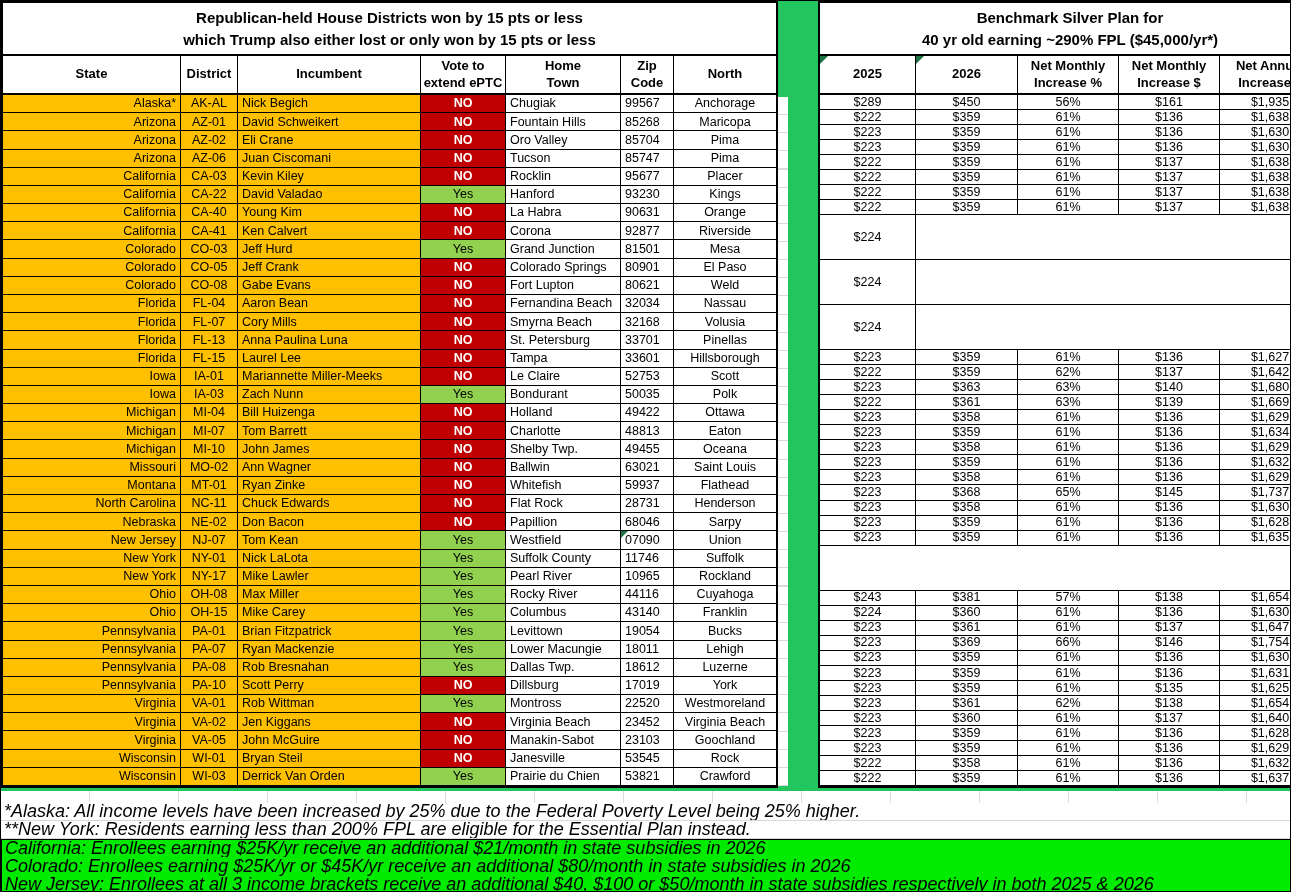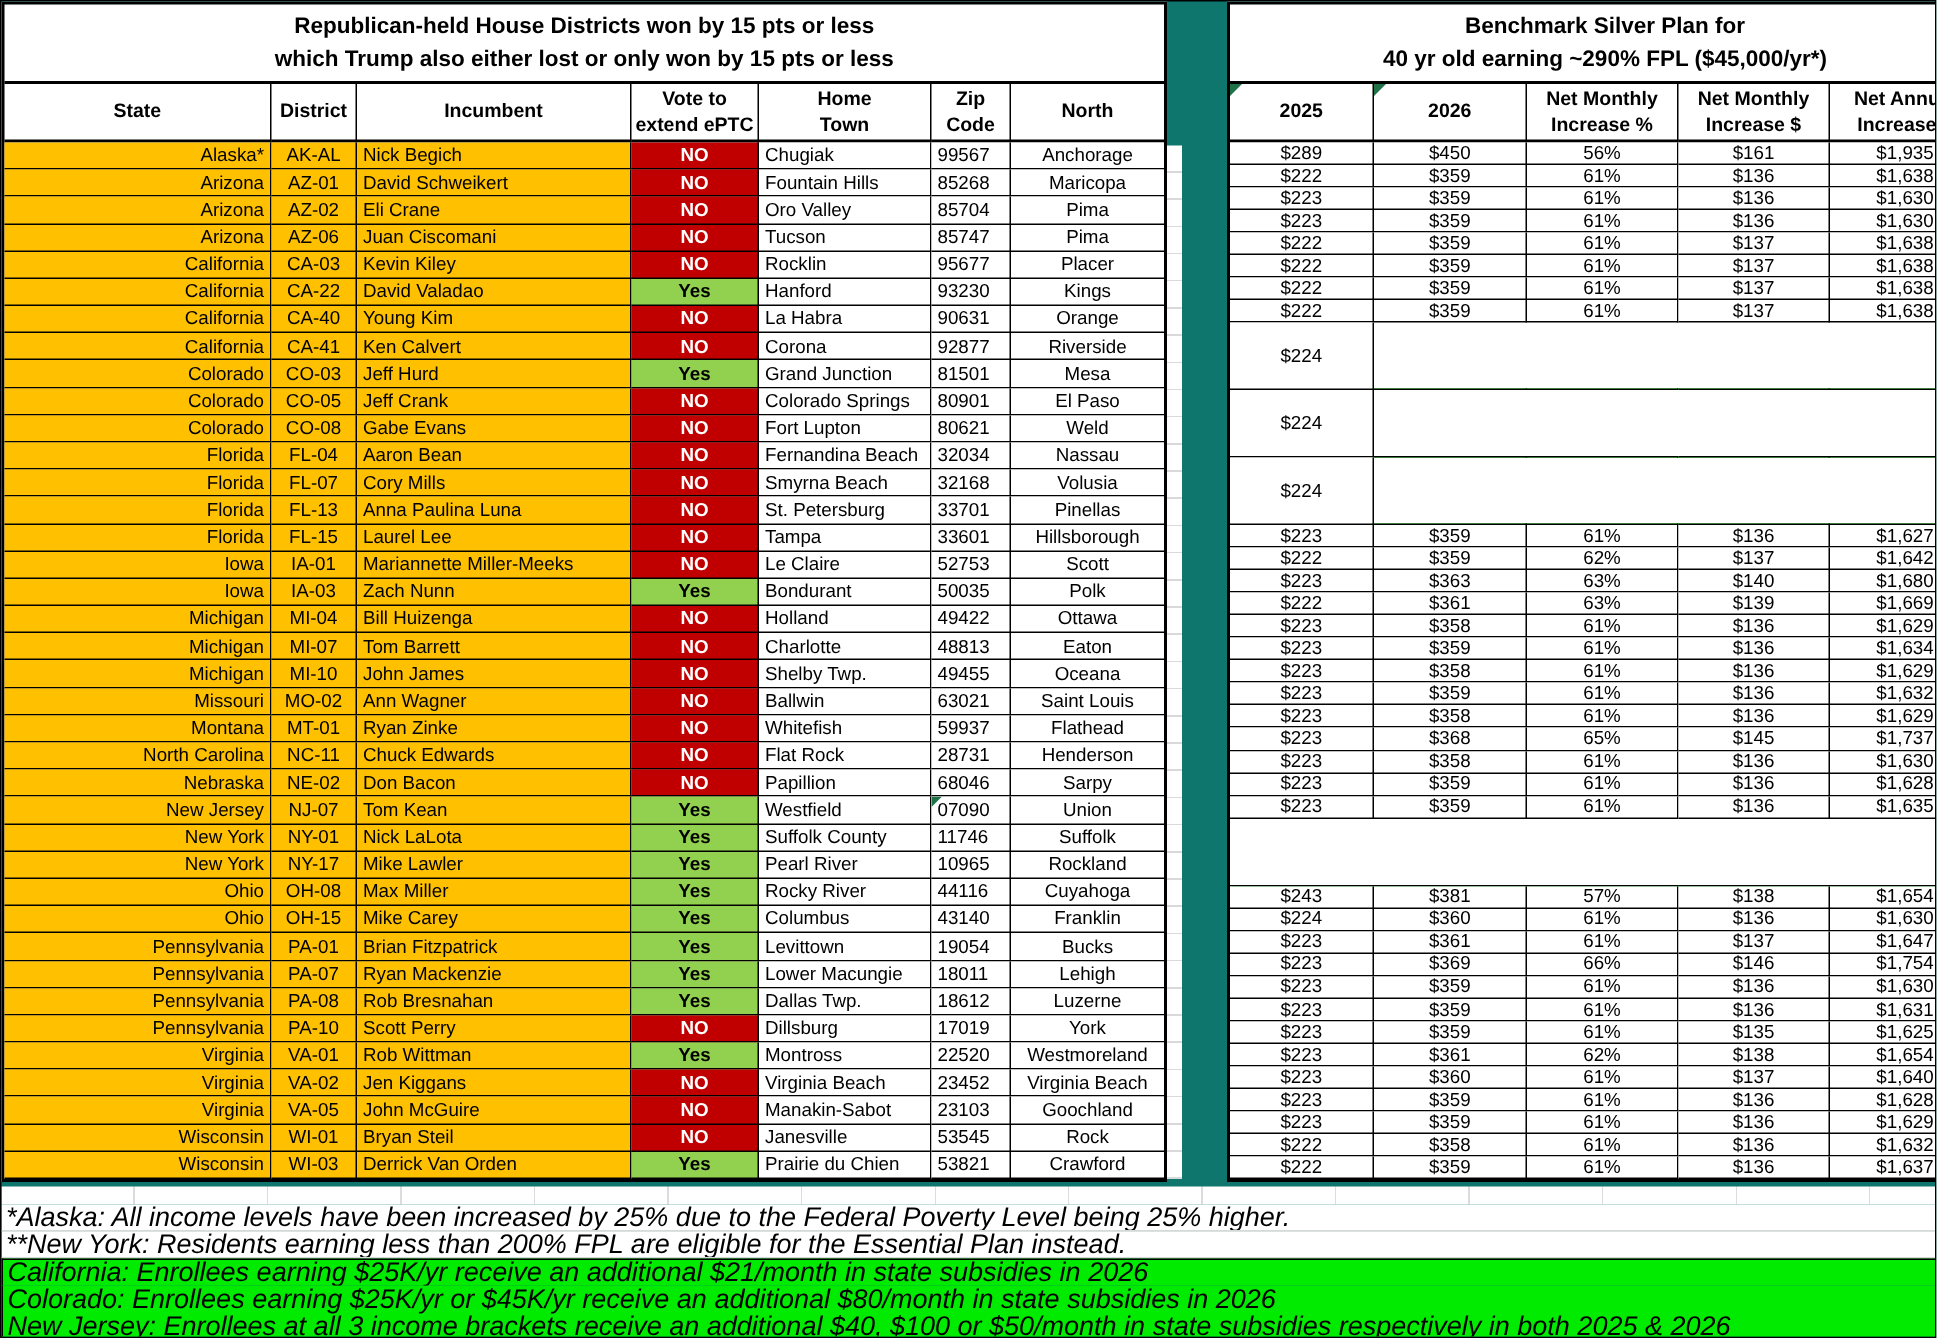--- a/index.html
+++ b/index.html
@@ -1,34 +1,34 @@
 <!DOCTYPE html>
 <html><head>
 <meta charset="utf-8">
 <style>
   html,body{margin:0;padding:0;background:#fff;}
   body{font-family:"Liberation Sans",sans-serif;}
-  #canvas{position:relative;width:1291px;height:892px;background:#0f766e;border:1px solid #000;box-sizing:border-box;overflow:hidden;}
+  #canvas{position:relative;width:1291px;height:892px;background:#22c55e;border:1px solid #000;box-sizing:border-box;overflow:hidden;}
 
   .tbl{position:absolute;top:0;display:grid;border:2px solid #000;box-sizing:border-box;background:#fff;}
   #left-grid{left:0;width:777px;height:787px;grid-template-columns:178px 57px 183px 85px 115px 53px 1fr;grid-template-rows:53px 39px repeat(38,1fr);}
   #right-grid{left:817px;width:504px;height:787px;grid-template-columns:96px 102px 101px 101px 1fr;grid-template-rows:53px 39px repeat(38,1fr);}
 
   .title{grid-column:1/-1;display:flex;align-items:center;justify-content:center;text-align:center;font-weight:bold;font-size:15px;line-height:1.45;white-space:pre-line;border-bottom:2px solid #000;}
   .hcell{position:relative;display:flex;align-items:center;justify-content:center;text-align:center;font-weight:bold;font-size:13px;line-height:1.25;white-space:pre-line;border-right:1px solid #000;border-bottom:2px solid #000;box-sizing:border-box;}
   .hcell.lastcol{border-right:none;}
 
   .cell{position:relative;display:flex;align-items:center;font-size:12.5px;line-height:1;border-right:1px solid #000;border-bottom:1px solid #000;box-sizing:border-box;padding:0 4px;white-space:nowrap;overflow:hidden;background:#fff;}
   .cell.lastcol{border-right:none;}
   .cell.al-r{justify-content:flex-end;}
   .cell.al-c{justify-content:center;padding:0 1px;}
   .cell.al-l{justify-content:flex-start;}
   .cell.orange{background:#FFC000;}
   .cell.vote-no{background:#C00000;color:#fff;font-weight:bold;}
-  .cell.vote-yes{background:#92D050;color:#000;font-weight:bold;}
+  .cell.vote-yes{background:#92D050;color:#000;font-weight:normal;}
   .cell.hl{background:#00EB00;margin-top:44px;}
 
   .corner{position:absolute;top:0;left:0;width:0;height:0;border-top:8px solid #1F7246;border-right:8px solid transparent;}
   .flag::after{content:"";position:absolute;top:0;left:0;width:0;height:0;border-top:7px solid #1F7246;border-right:7px solid transparent;}
 
   .gap-strip{position:absolute;left:777px;top:96px;width:10px;height:689px;background:repeating-linear-gradient(to bottom,#fff 0px,#fff 17.1px,#d9d9d9 17.1px,#d9d9d9 18.13px);}
   .under-strip{position:absolute;left:0;top:790px;width:1291px;height:12px;background:repeating-linear-gradient(to right,#fff 0px,#fff 88px,#dcdcdc 88px,#dcdcdc 89px);}
 
   #footnotes{position:absolute;left:0;top:802px;width:1291px;}
   .fn{display:flex;align-items:center;font-style:italic;font-size:18px;padding:0 3px;box-sizing:border-box;white-space:nowrap;overflow:hidden;}

